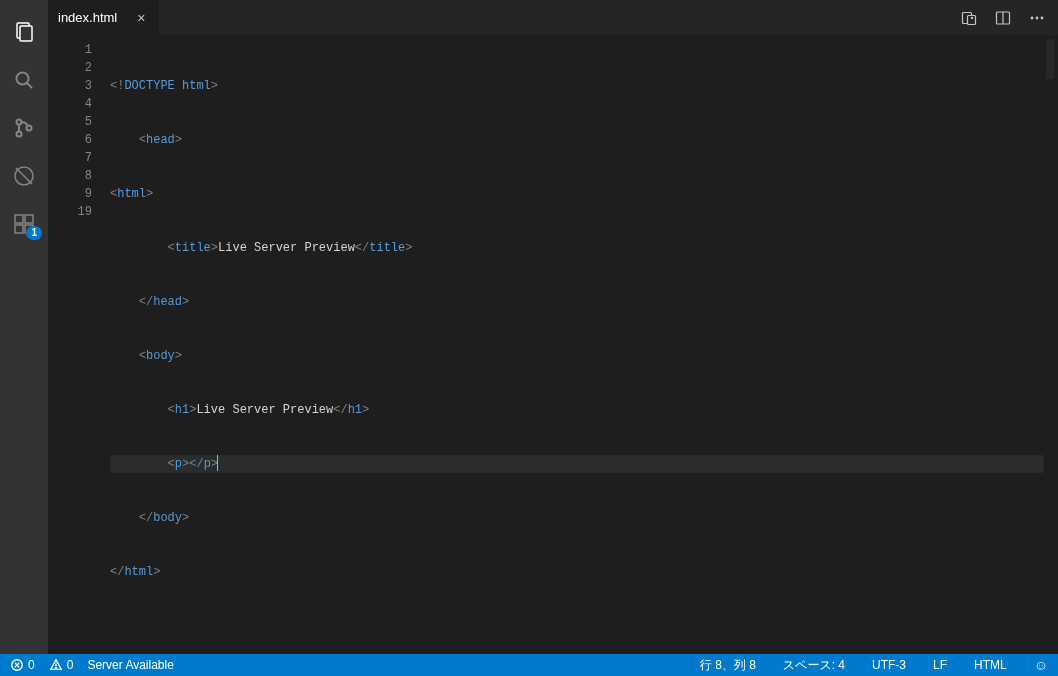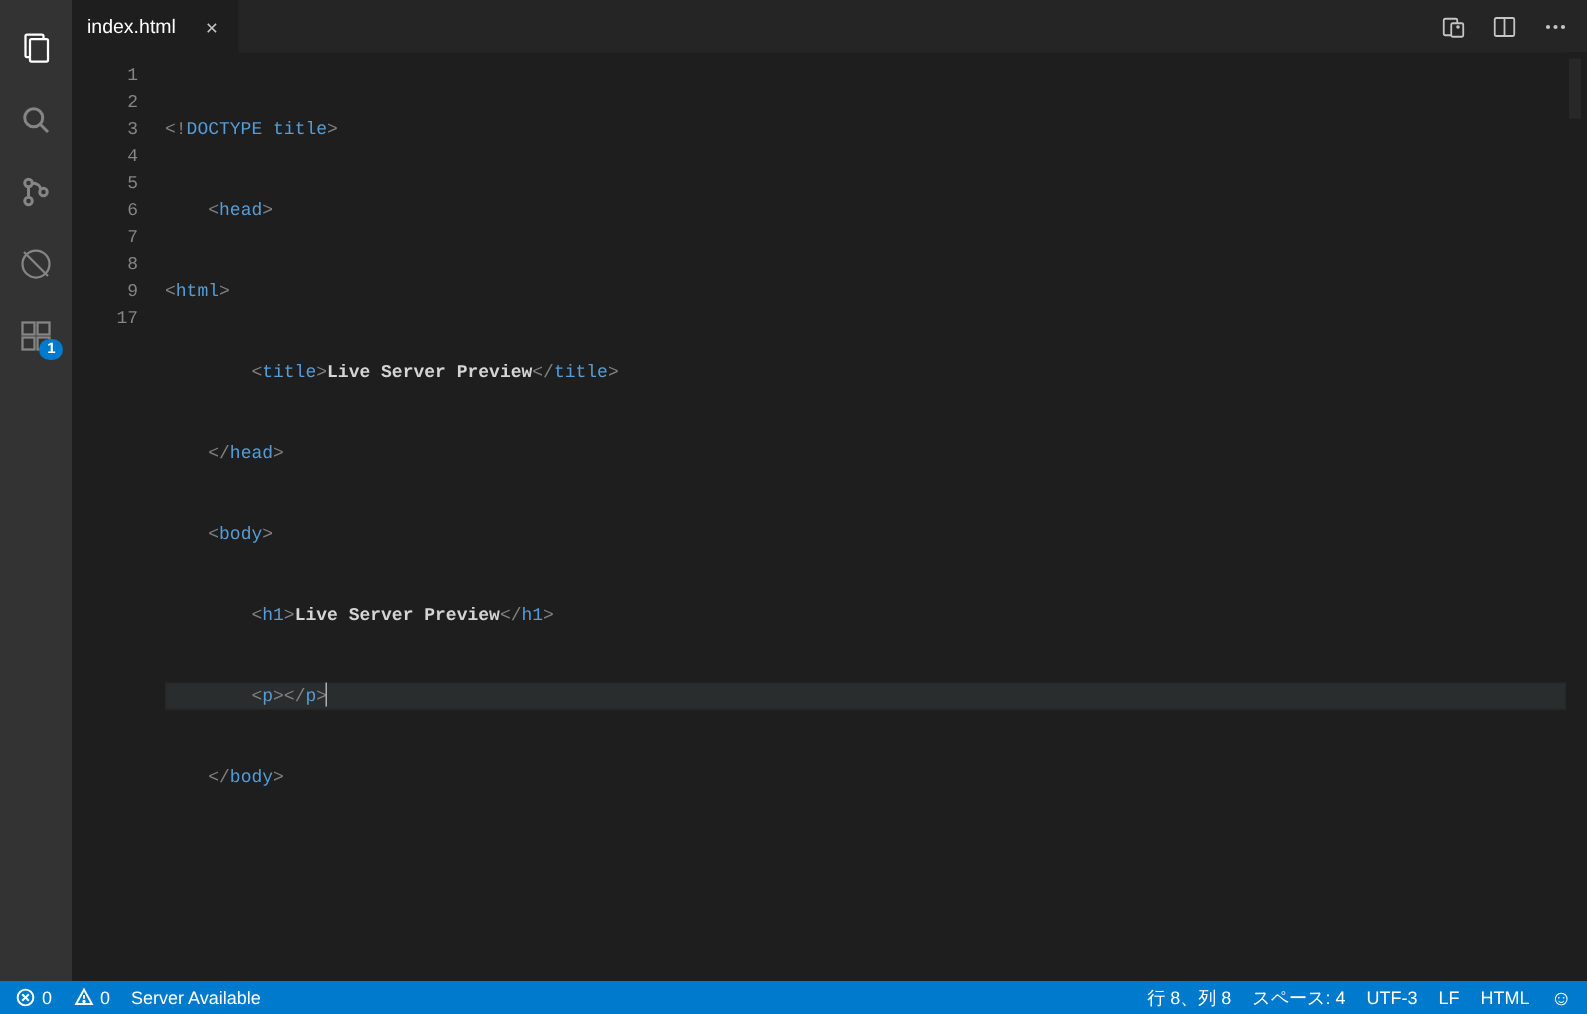--- a/index.html
+++ b/index.html
@@ -123,21 +123,21 @@
     position: relative;
     padding-left: 0;
   }
   .code-line.current {
     background: #2a2d2e;
     box-shadow: inset 0 0 0 1px #282828;
   }
   .punct { color: #808080; }
   .tagname { color: #569cd6; }
   .doctype { color: #569cd6; }
-  .text { color: #d4d4d4; font-weight: bold; }
+  .text { color: #d4d4d4; }
   .cursor {
     display:inline-block;
     width:1px; height:16px;
     background:#aeafad;
     vertical-align: text-bottom;
     margin-left: -1px;
   }
   .minimap {
     width: 14px;
     background: #1e1e1e;
@@ -159,21 +159,21 @@
     grid-column: 1 / 3;
     background: #007acc;
     color: #ffffff;
     display: flex;
     align-items: center;
     font-size: 12px;
     padding: 0 10px;
     gap: 14px;
   }
   .status-bar .sb-left { display:flex; align-items:center; gap:14px; }
-  .status-bar .sb-right { margin-left:auto; display:flex; align-items:center; gap:14px; }
+  .status-bar .sb-right { margin-left:auto; display:flex; align-items:center; gap:27px; }
   .status-bar .sb-item { display:flex; align-items:center; gap:4px; }
   .status-bar svg { width:14px; height:14px; }
   .status-bar .smiley { font-size:14px; }
 </style>
 </head>
 <body>
 
 <div class="activity-bar">
   <div class="ab-item active">
     <svg viewBox="0 0 24 24" fill="none" stroke="currentColor" stroke-width="1.5">
@@ -246,32 +246,33 @@
     <div class="gutter">
       <div class="ln">1</div>
       <div class="ln">2</div>
       <div class="ln">3</div>
       <div class="ln">4</div>
       <div class="ln">5</div>
       <div class="ln">6</div>
       <div class="ln">7</div>
       <div class="ln">8</div>
       <div class="ln">9</div>
-      <div class="ln">17</div>
+      <div class="ln">19</div>
     </div>
     <div class="code">
-      <div class="code-line"><span class="punct">&lt;!</span><span class="doctype">DOCTYPE title</span><span class="punct">&gt;</span></div>
+      <div class="code-line"><span class="punct">&lt;!</span><span class="doctype">DOCTYPE html</span><span class="punct">&gt;</span></div>
       <div class="code-line"><span>    </span><span class="punct">&lt;</span><span class="tagname">head</span><span class="punct">&gt;</span></div>
       <div class="code-line"><span class="punct">&lt;</span><span class="tagname">html</span><span class="punct">&gt;</span></div>
       <div class="code-line"><span>        </span><span class="punct">&lt;</span><span class="tagname">title</span><span class="punct">&gt;</span><span class="text">Live Server Preview</span><span class="punct">&lt;/</span><span class="tagname">title</span><span class="punct">&gt;</span></div>
       <div class="code-line"><span>    </span><span class="punct">&lt;/</span><span class="tagname">head</span><span class="punct">&gt;</span></div>
       <div class="code-line"><span>    </span><span class="punct">&lt;</span><span class="tagname">body</span><span class="punct">&gt;</span></div>
       <div class="code-line"><span>        </span><span class="punct">&lt;</span><span class="tagname">h1</span><span class="punct">&gt;</span><span class="text">Live Server Preview</span><span class="punct">&lt;/</span><span class="tagname">h1</span><span class="punct">&gt;</span></div>
       <div class="code-line current"><span>        </span><span class="punct">&lt;</span><span class="tagname">p</span><span class="punct">&gt;</span><span class="punct">&lt;/</span><span class="tagname">p</span><span class="punct">&gt;</span><span class="cursor"></span></div>
       <div class="code-line"><span>    </span><span class="punct">&lt;/</span><span class="tagname">body</span><span class="punct">&gt;</span></div>
+      <div class="code-line"><span class="punct">&lt;/</span><span class="tagname">html</span><span class="punct">&gt;</span></div>
     </div>
     <div class="minimap"></div>
   </div>
 </div>
 
 <div class="status-bar">
   <div class="sb-left">
     <div class="sb-item">
       <svg viewBox="0 0 16 16" fill="none" stroke="currentColor" stroke-width="1.5">
           <circle cx="8" cy="8" r="6"></circle>

